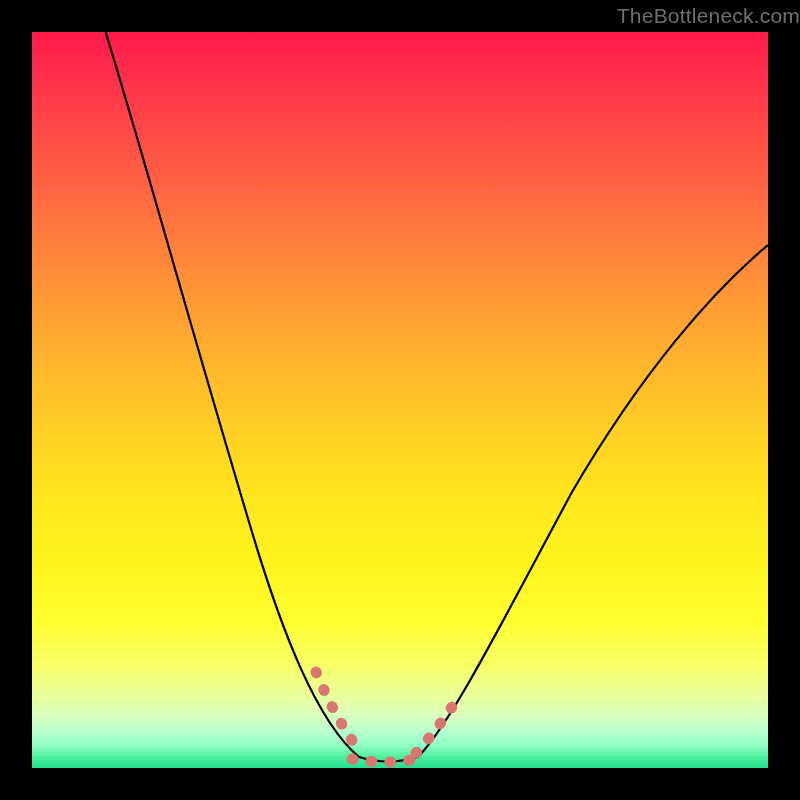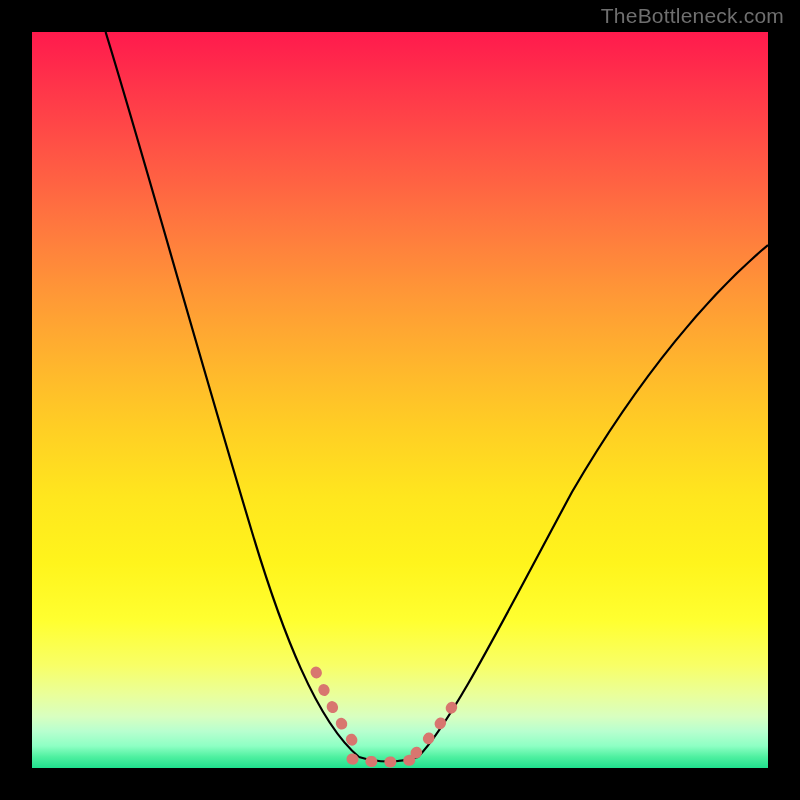--- a/index.html
+++ b/index.html
@@ -65,21 +65,21 @@
   .highlight {
     fill: none;
     stroke: #d8766f;
     stroke-width: 11;
     stroke-linecap: round;
     stroke-dasharray: 1 18;
   }
   .watermark {
     position: absolute;
     top: 4px;
-    right: 16px;
+    right: 0;
     color: #6f6f6f;
     font-size: 21px;
     letter-spacing: 0.2px;
   }
 </style>
 </head>
 <body>
 
 <div class="frame">
 

